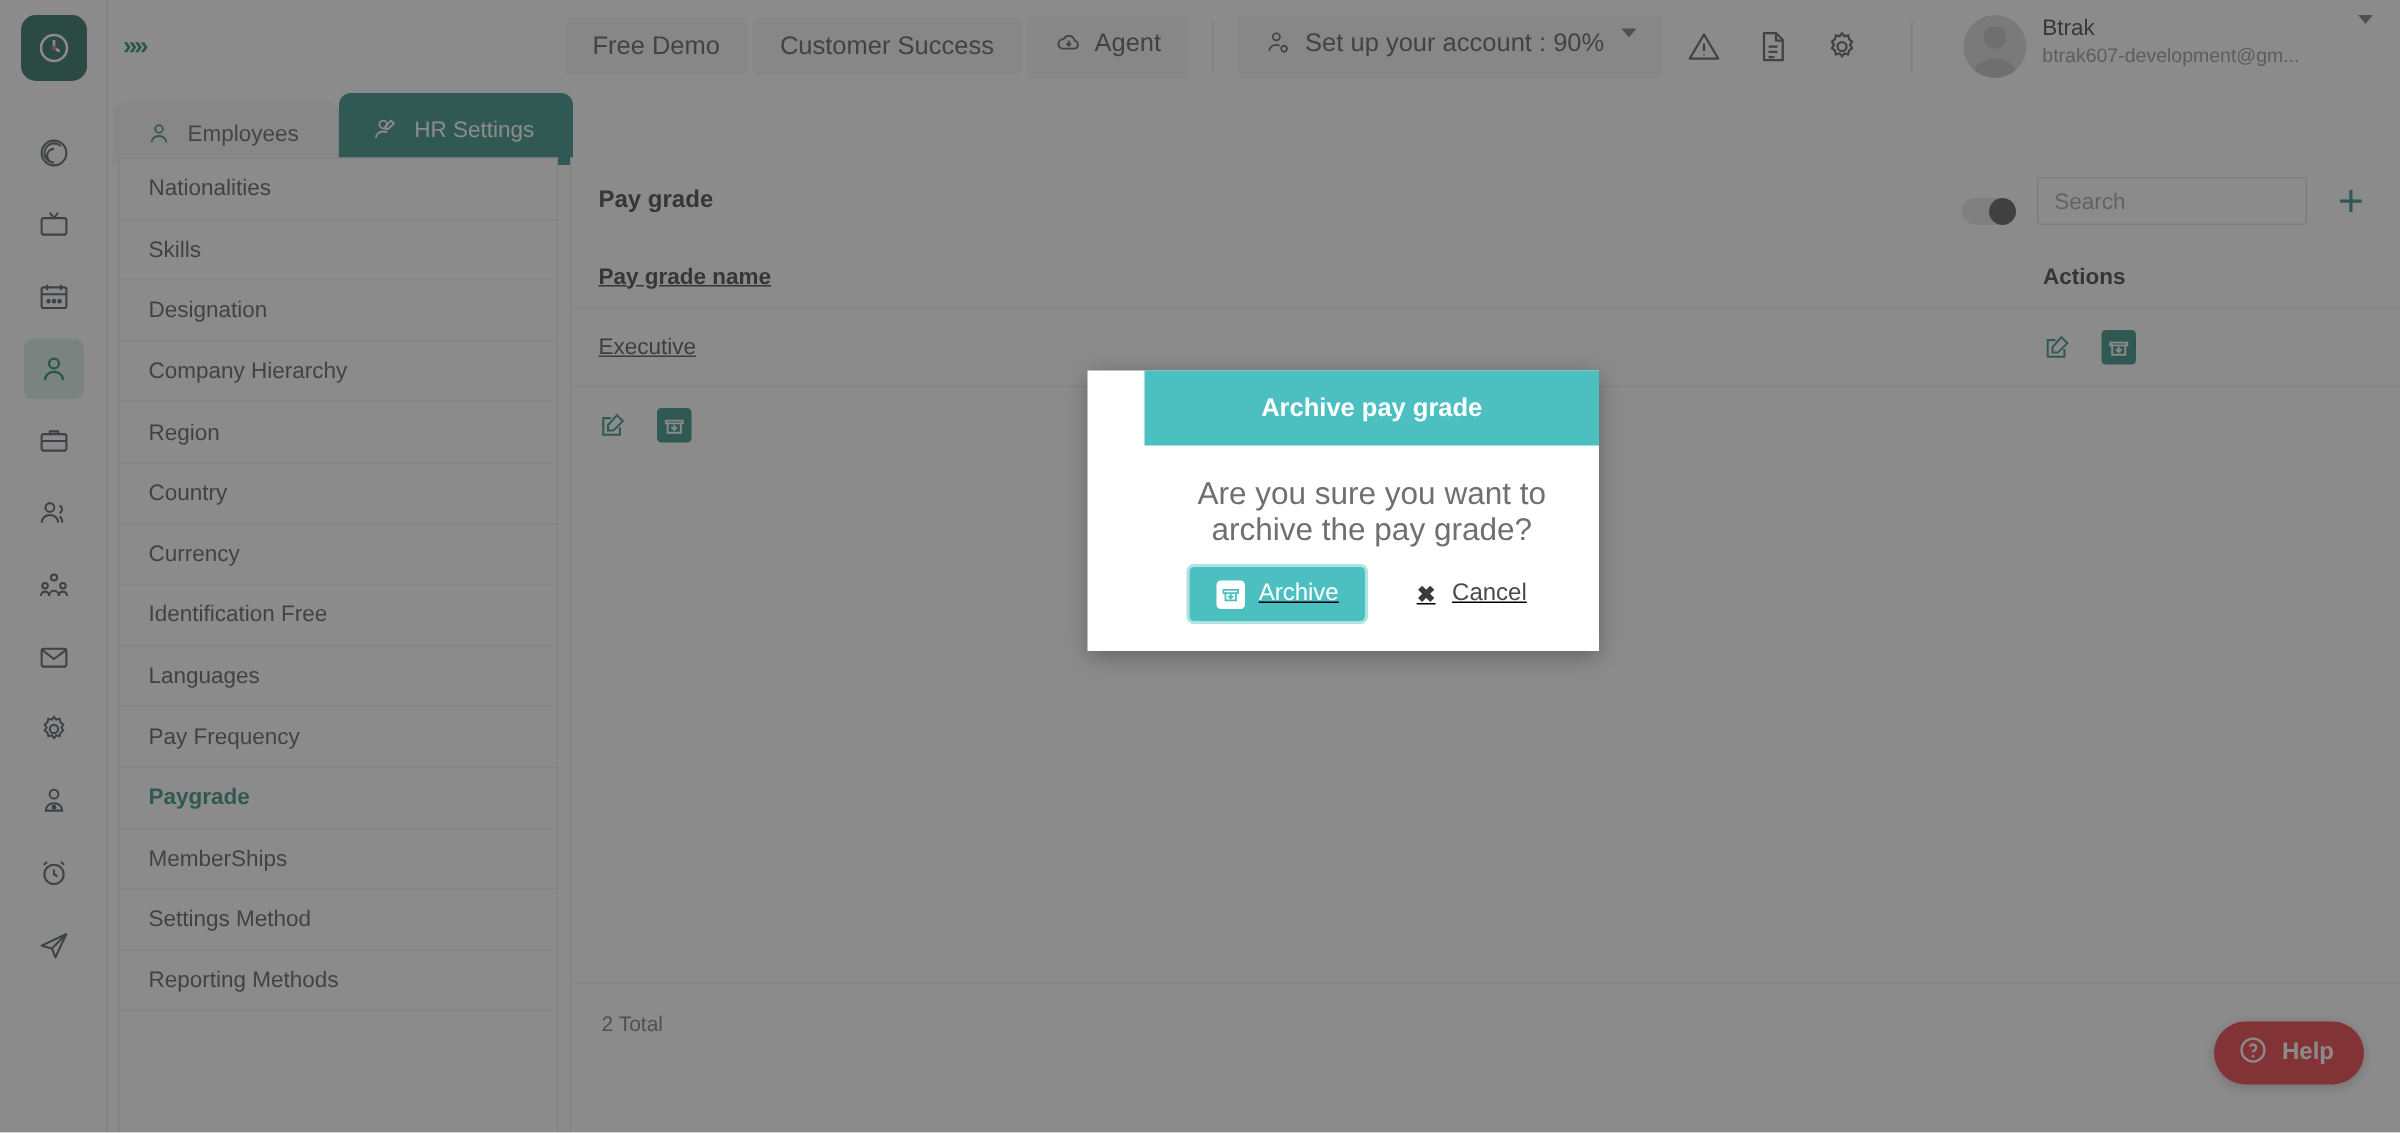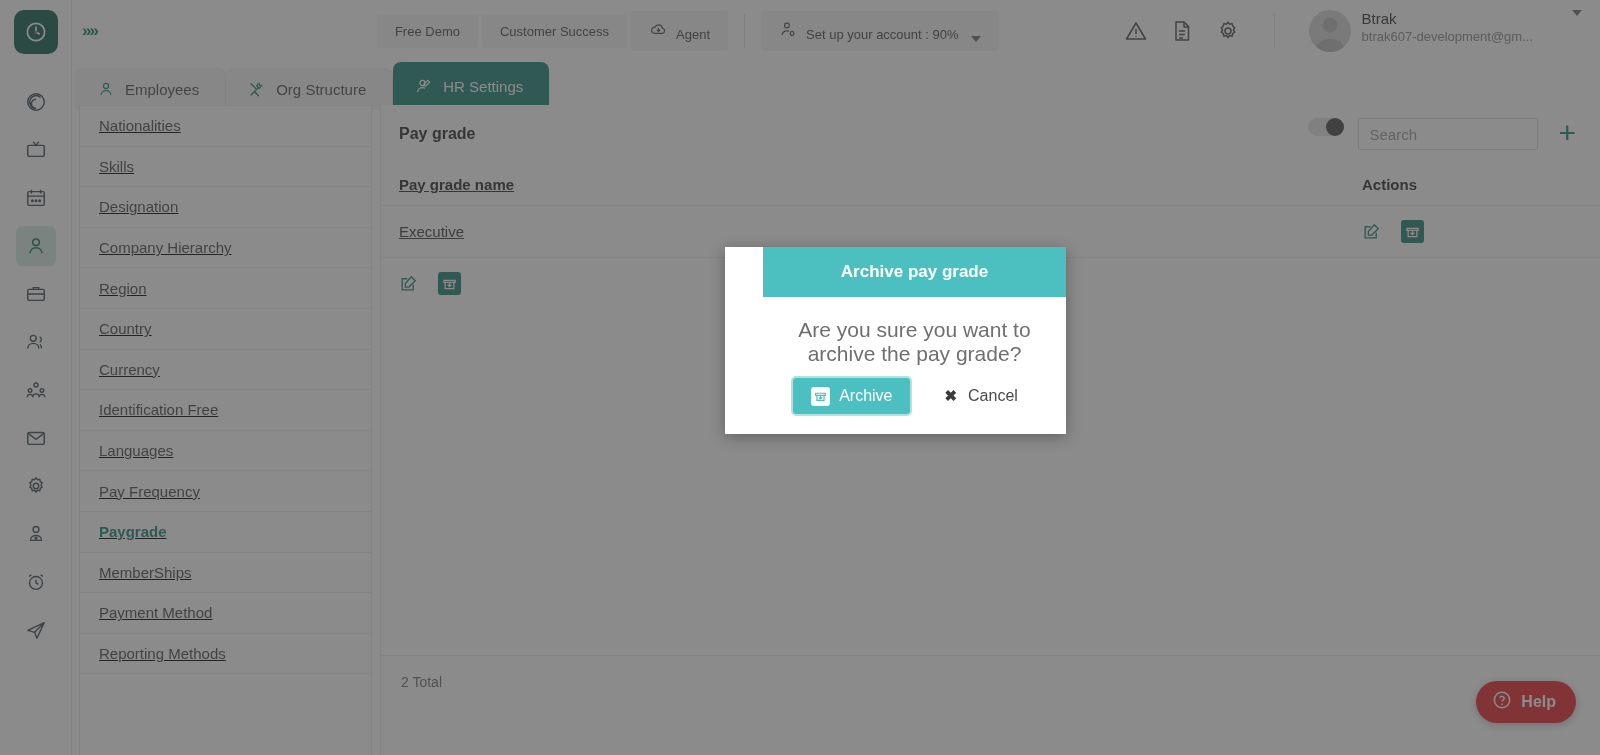--- a/index.html
+++ b/index.html
@@ -35,22 +35,22 @@
   .rail-item svg { width:22px; height:22px; }
 
   
   .header {
     position:absolute; left:72px; top:0; right:0; height:62px;
     background:#ffffff; display:flex; align-items:center;
   }
   .chev { margin-left:10px; color:#0d7a5f; font-size:17px; letter-spacing:-2px; font-weight:700; }
   .header-center { display:flex; align-items:center; margin-left:280px; gap:4px; }
   .hbtn {
-    padding:9px 18px; font-size:13px; color:#4a4a4a; background:#f4f4f4;
-    border:none; border-radius:3px; display:flex; align-items:flex-end; gap:8px;
+    padding:9px 18px; font-size:17px; color:#4a4a4a; background:#f4f4f4;
+    border:none; border-radius:3px; display:flex; align-items:flex-start; gap:8px;
     white-space:nowrap;
   }
   .hsep { width:1px; height:34px; background:#e0e0e0; margin:0 12px; }
   .caret { border-left:5px solid transparent; border-right:5px solid transparent;
            border-top:6px solid #6b6b6b; margin-left:4px; }
   .header-right { margin-left:auto; display:flex; align-items:center; gap:22px; padding-right:18px; }
   .hicon { color:#4a4a4a; display:flex; align-items:center; }
   .hicon svg { width:24px; height:24px; }
   .avatar {
     width:42px; height:42px; border-radius:50%; background:#d4d4d4; overflow:hidden;
@@ -68,36 +68,36 @@
     display:flex; align-items:center; gap:10px; border-right:1px solid #e6e6e6;
   }
   .tab.active { background:#1b8370; color:#ffffff; padding-top:15px; padding-bottom:15px; border-right:none; }
   .tab svg { width:18px; height:18px; }
   .tab.active svg { color:#fff; }
   .tab svg { color:#1b8370; }
 
   
   .settings-panel {
     position:absolute; left:79px; top:105px; width:293px; height:650px;
-    background:#fff; border:1px solid #eaeaea; border-bottom:none; overflow:hidden;text-decoration:underline;
+    background:#fff; border:1px solid #eaeaea; border-bottom:none; overflow:hidden;
   }
   .set-item {
     height:40.6px; padding:0 0 0 19px; display:flex; align-items:center;
     font-size:15px; color:#4a4a4a; border-bottom:1px solid #eeeeee;
   }
   .set-item.active { color:#1b8370; font-weight:600; }
 
   
   .content {
     position:absolute; left:380px; top:105px; right:0; bottom:0;
     background:#ffffff; border-left:1px solid #ededed;
   }
   .content-head { height:58px; display:flex; align-items:center; padding:0 18px 0 18px; }
   .content-title { font-size:16px; font-weight:700; color:#2b2b2b; }
-  .head-right { margin-left:auto; display:flex; align-items:flex-start; gap:14px; }
+  .head-right { margin-left:auto; display:flex; align-items:flex-end; gap:14px; }
   .toggle {
     width:36px; height:18px; border-radius:9px; background:#e3e3e3; position:relative;
   }
   .toggle .knob { position:absolute; right:0; top:0; width:18px; height:18px; border-radius:50%; background:#474747; }
   .search-input {
     width:180px; height:32px; border:1px solid #dcdcdc; border-radius:2px;
     padding:0 10px; font-size:15px; color:#8e8e8e; background:#fff;
     font-family:"Liberation Sans", sans-serif;
   }
   .search-input::placeholder { color:#9a9a9a; }
@@ -144,21 +144,21 @@
     position:absolute; left:725px; top:247px; width:341px;
     background:#ffffff; box-shadow:0 3px 14px rgba(0,0,0,.3);padding-left:38px;
   }
   .modal-head {
     height:50px; background:#4cc0c0; color:#ffffff;
     display:flex; align-items:center; justify-content:center;
     font-size:17px; font-weight:700;
   }
   .modal-body { padding:21px 0 0 0; text-align:center; }
   .modal-msg { font-size:21px; color:#6f6f6f; padding:0 10px; }
-  .modal-actions { display:flex; justify-content:center; gap:16px; padding:12px 0 20px 0; }
+  .modal-actions { display:flex; justify-content:center; gap:16px; padding:12px 0 20px 0;text-decoration:underline; }
   .btn-archive {
     background:#4cc0c0; color:#fff; border:none; border-radius:3px;
     height:36px; padding:0 18px; font-size:16px;
     display:flex; align-items:center; gap:9px; outline:2px solid rgba(76,192,192,.45);
     font-family:"Liberation Sans", sans-serif;
   }
   .btn-archive .bi {
     width:19px; height:19px; background:#fff; border-radius:3px;
     display:flex; align-items:center; justify-content:center; color:#4cc0c0;
   }
@@ -343,27 +343,20 @@
     </div>
 
     <div class="tabs">
       <div class="tab">
         <svg viewBox="0 0 24 24" fill="none" stroke="currentColor" stroke-width="1.6">
             <circle cx="12" cy="8" r="3.4"></circle>
             <path d="M5.5 20c0-3.5 2.9-5.8 6.5-5.8s6.5 2.3 6.5 5.8"></path>
           </svg>
         <span>Employees</span>
       </div>
-      <div class="tab">
-        <svg viewBox="0 0 24 24" fill="none" stroke="currentColor" stroke-width="1.8" stroke-linecap="round">
-            <path d="M4 20 L13 11M14.5 4.5l-3 3 3.5 3.5 3-3a4.5 4.5 0 0 1-3.5-3.5z"></path>
-            <path d="M4 5l6 6M9 16l5 5"></path>
-          </svg>
-        <span>Org Structure</span>
-      </div>
       <div class="tab active">
         <svg viewBox="0 0 24 24" fill="none" stroke="#ffffff" stroke-width="1.6">
             <circle cx="10" cy="8" r="3.4"></circle>
             <path d="M3.5 20c0-3.5 2.9-5.8 6.5-5.8 1.3 0 2.5.3 3.5.8"></path>
             <path d="M17 4.5l2.5 2.5-5 5h-2.5V9.5z"></path>
           </svg>
         <span>HR Settings</span>
       </div>
     </div>
 
@@ -398,21 +391,21 @@
       <div class="set-item">
           <span>Pay Frequency</span>
         </div>
       <div class="set-item active">
           <span>Paygrade</span>
         </div>
       <div class="set-item">
           <span>MemberShips</span>
         </div>
       <div class="set-item">
-          <span>Payment Method</span>
+          <span>Settings Method</span>
         </div>
       <div class="set-item">
           <span>Reporting Methods</span>
         </div>
     </div>
 
     <div class="content">
       <div class="content-head">
         <div class="content-title">Pay grade</div>
         <div class="head-right">

